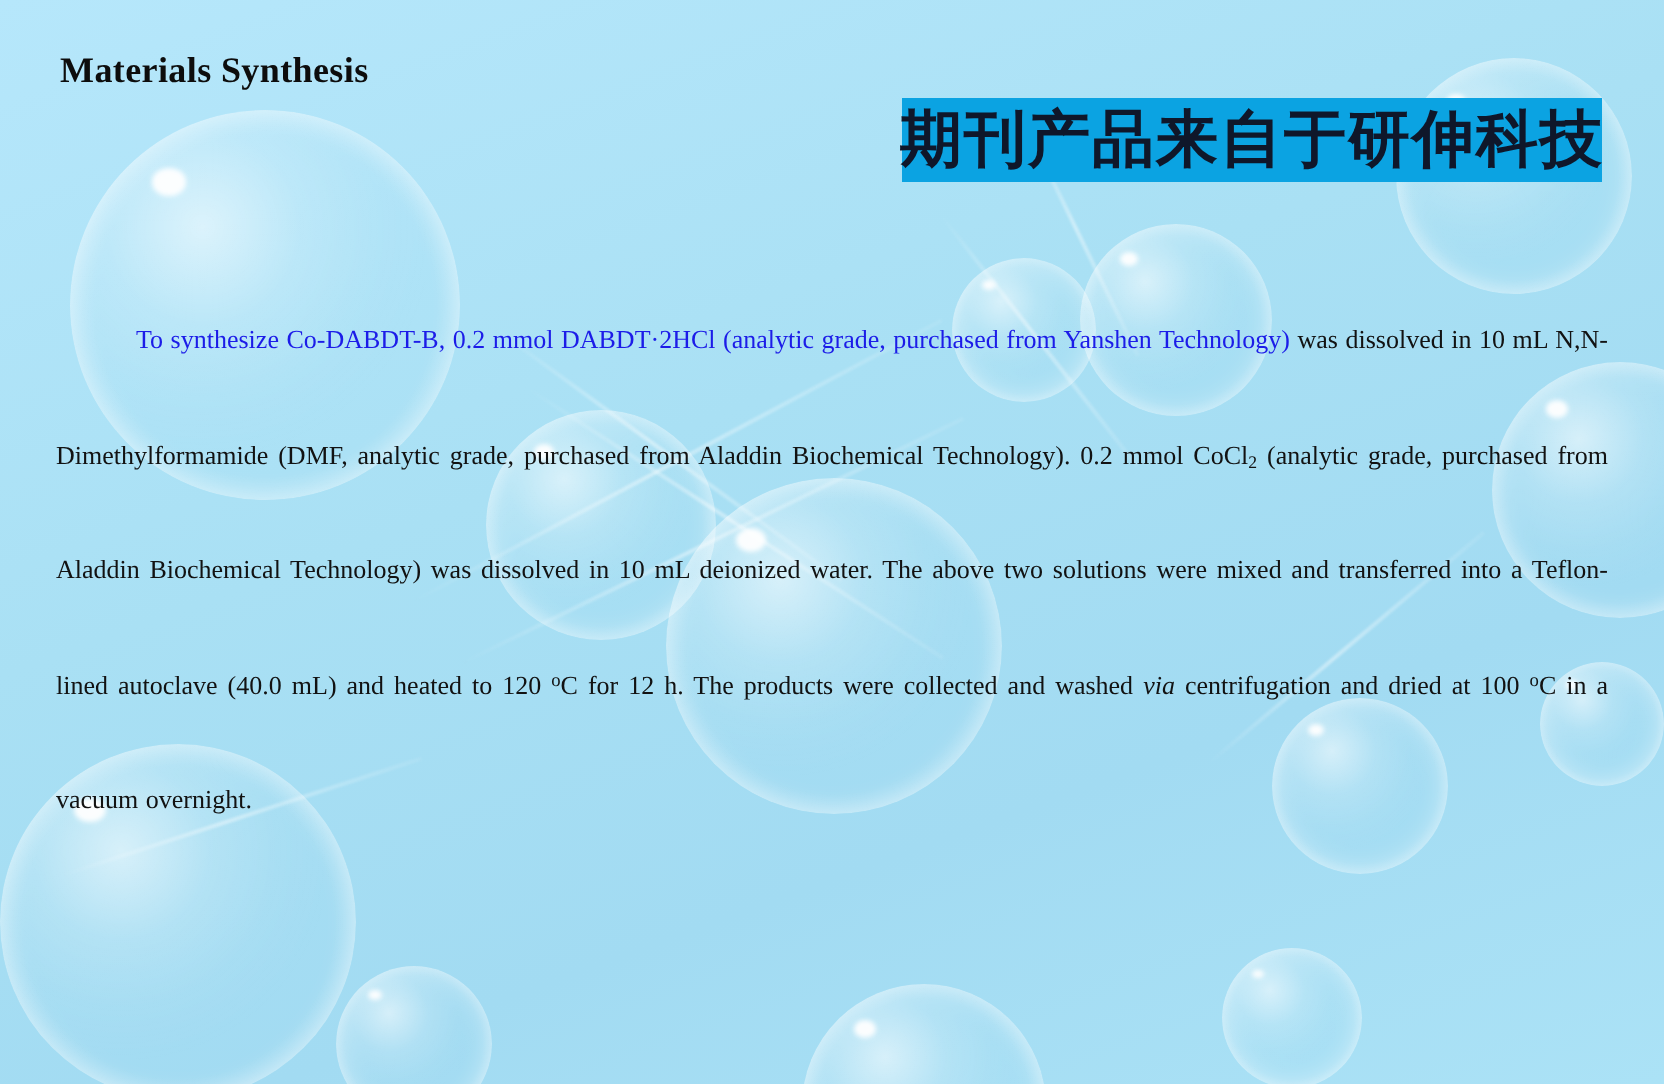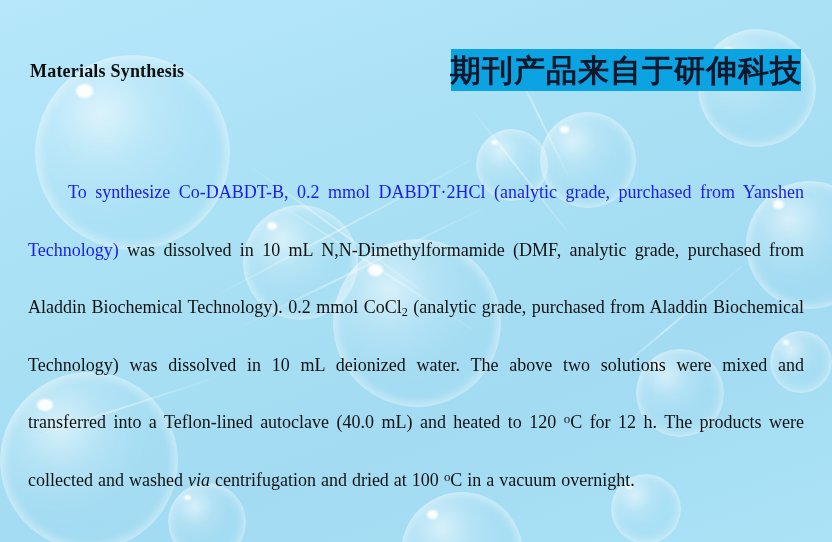--- a/index.html
+++ b/index.html
@@ -102,29 +102,29 @@
 
   .heading {
     position: absolute;
     font-family: "Liberation Serif", "DejaVu Serif", serif;
     font-weight: bold;
     font-size: 18px;
     color: #0d0d0d;
     letter-spacing: .2px;
     white-space: nowrap;
   }
-  #heading-1 { left: 30px; top: 25px; margin-top: 36px; }
+  #heading-1 { left: 30px; top: 25px; }
   #heading-2 { left: 30px; top: 88px; }
 
   #body-paragraph {
     position: absolute;
     left: 28px;
-    top: 146px;
+    top: 128px;
     width: 776px;
-    font-size: 18px;
+    font-size: 13px;
     line-height: 57.5px;
     color: #121212;
     text-align: justify;
     text-justify: inter-word;
     text-indent: 40px;
     word-spacing: .5px;
     font-family: Liberation Serif, serif;
   }
   #body-paragraph .blue { color: #1c1ce8; }
   #body-paragraph .ital { font-style: italic; }

